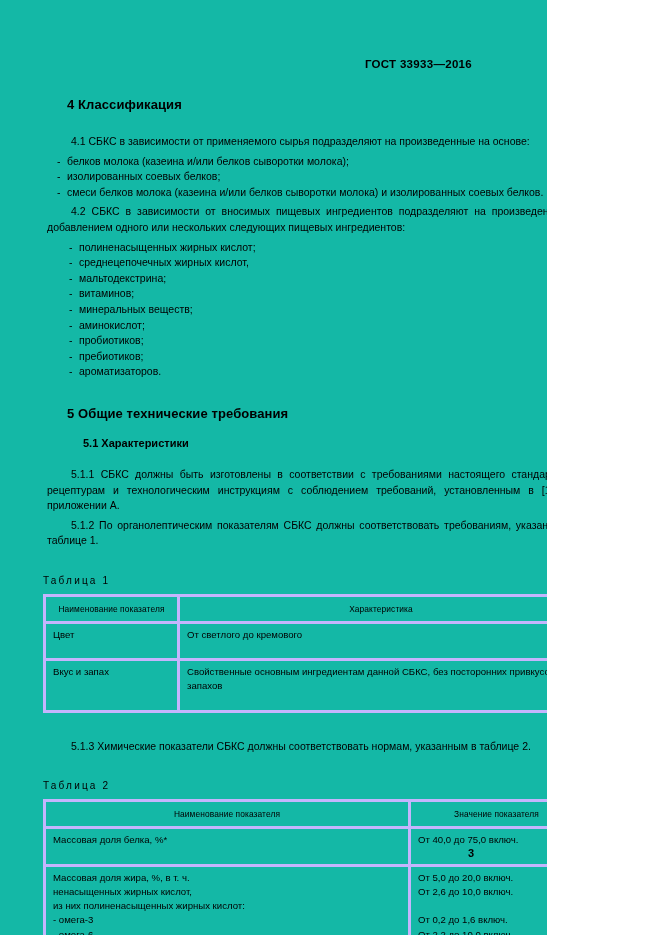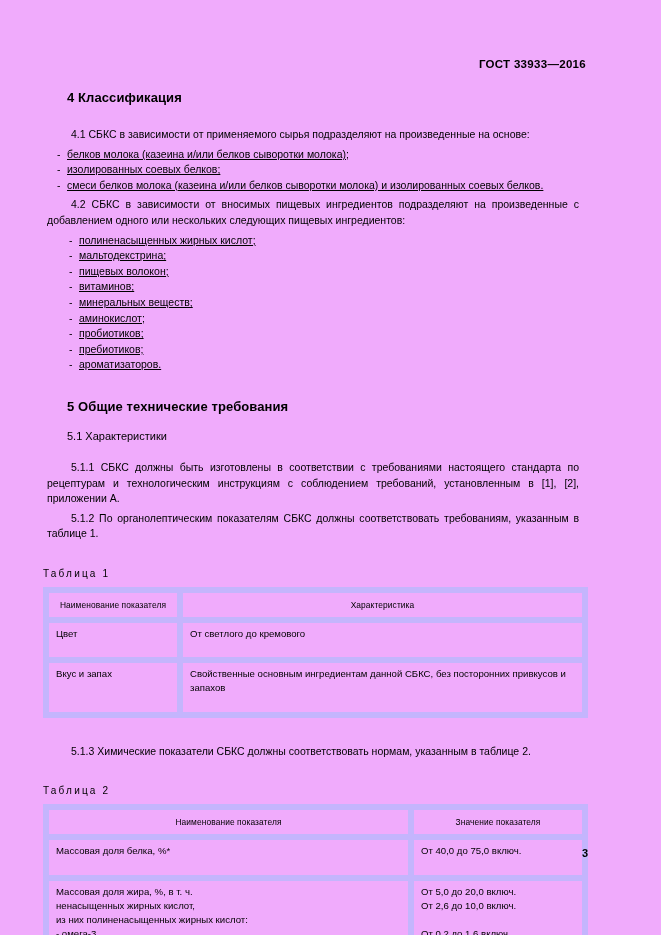--- a/index.html
+++ b/index.html
@@ -6,23 +6,23 @@
     margin: 0;
     padding: 0;
     background: #ffffff;
   }
   body {
     font-family: "Liberation Sans", sans-serif;
     color: #000000;
   }
   #page {
     position: relative;
-    width: 661px;
+    width: 547px;
     height: 935px;
-    background: #f0abfc;
+    background: #14b8a6;
     overflow: hidden;
   }
   .header-gost {
     position: absolute;
     top: 58px;
     right: 75px;
     font-size: 11.5px;
     font-weight: bold;
     letter-spacing: 0.3px;
     white-space: nowrap;
@@ -33,41 +33,40 @@
     top: 88px;
     width: 540px;
   }
   h2.sec {
     font-size: 13px;
     font-weight: bold;
     margin: 0;
     padding: 0;
     letter-spacing: 0.1px;
   }
-  .sec-wrap-4 { margin: 2px 0 0 24px; }
+  .sec-wrap-4 { margin: 9px 0 0 24px; }
   .sec-wrap-5 { margin: 0 0 0 24px; }
   h3.subsec {
     font-size: 11px;
-    font-weight: normal;
-    margin: 0 0 0 24px;
+    font-weight: bold;
+    margin: 0 0 0 40px;
     padding: 0;
   }
   p.para {
     font-size: 10.5px;
     line-height: 15.6px;
     margin: 4px;
     padding: 0;
     text-align: justify;
     text-indent: 24px;
   }
   ul.dashlist {
     list-style: none;
     margin: 0;
     padding: 0;
-    text-decoration: underline;
   }
   ul.dashlist li {
     font-size: 10.5px;
     line-height: 15.6px;
     margin: 0;
     padding: 0 0 0 24px;
     position: relative;
   }
   ul.dashlist.ind2 li { padding-left: 36px; }
   ul.dashlist li::before {
@@ -88,21 +87,21 @@
     margin: 0;
     padding: 0;
   }
   table.doc {
     border-collapse: collapse;
     width: 539px;
     table-layout: fixed;
     margin: 0;
   }
   table.doc td, table.doc th {
-    border: 6px solid #c4b5fd;
+    border: 3px solid #c4b5fd;
     padding: 4px 7px 16px 7px;
     vertical-align: top;
     font-size: 9.6px;
     line-height: 14.2px;
     font-weight: normal;
     text-align: left;
   }
   table.doc th {
     text-align: center;
     font-size: 8.4px;
@@ -145,22 +144,22 @@
     <ul class="dashlist">
       <li>белков молока (казеина и/или белков сыворотки молока);</li>
       <li>изолированных соевых белков;</li>
       <li>смеси белков молока (казеина и/или белков сыворотки молока) и изолированных соевых белков.</li>
     </ul>
 
     <p class="para">4.2 СБКС в зависимости от вносимых пищевых ингредиентов подразделяют на произведенные с добавлением одного или нескольких следующих пищевых ингредиентов:</p>
 
     <ul class="dashlist ind2">
       <li>полиненасыщенных жирных кислот;</li>
+      <li>среднецепочечных жирных кислот,</li>
       <li>мальтодекстрина;</li>
-      <li>пищевых волокон;</li>
       <li>витаминов;</li>
       <li>минеральных веществ;</li>
       <li>аминокислот;</li>
       <li>пробиотиков;</li>
       <li>пребиотиков;</li>
       <li>ароматизаторов.</li>
     </ul>
 
     <div class="gap-26"></div>
 

